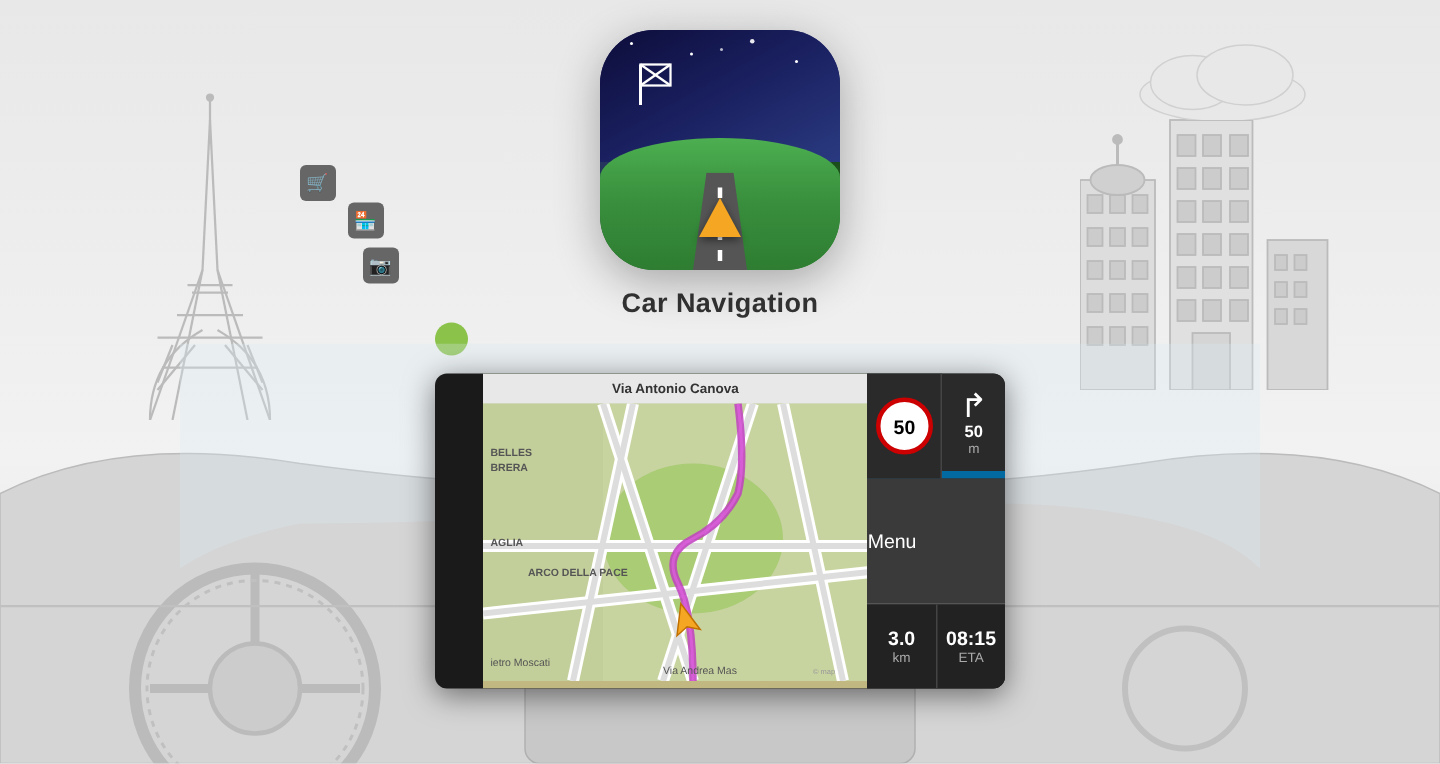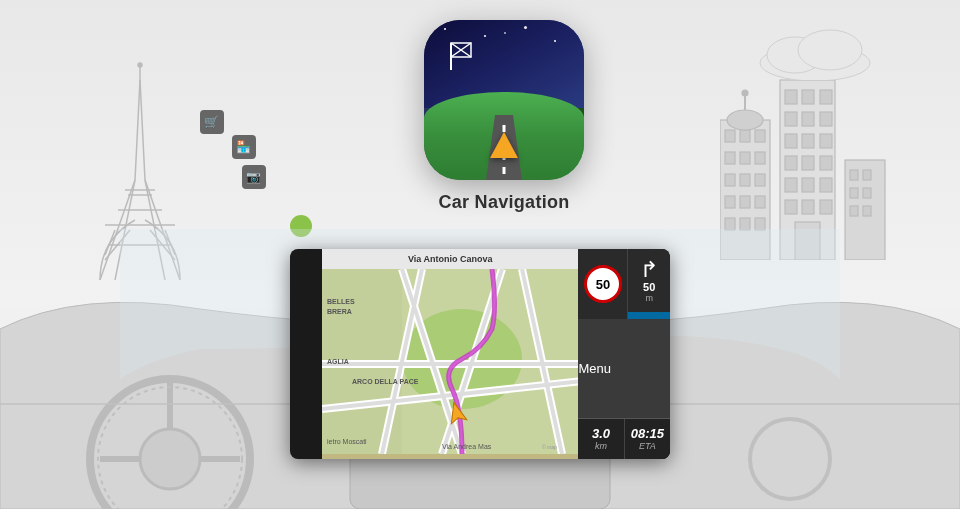--- a/index.html
+++ b/index.html
@@ -35,21 +35,20 @@
     }
 
     
     .app-icon-container {
       position: absolute;
       top: 20px;
       left: 50%;
       transform: translateX(-50%);
       text-align: center;
       z-index: 10;
-      margin-left: 24px;
     }
 
     .app-icon {
       width: 160px;
       height: 160px;
       border-radius: 36px;
       overflow: hidden;
       box-shadow: 0 8px 30px rgba(0,0,0,0.3);
       position: relative;
       background: linear-gradient(160deg, #1a1a4e 0%, #2a2a7e 30%, #1a4a1a 65%, #2d8a2d 100%);
@@ -92,21 +91,21 @@
       width: 100px;
       height: 100%;
       background: #2a2a2a;
       display: flex;
       flex-direction: column;
     }
 
     .nav-top-right {
       display: flex;
       height: 70px;
-      border-bottom: 7px solid #0369a1;
+      border-bottom: 5px solid #0369a1;
       justify-content: space-between;
     }
 
     .nav-speed-sign {
       width: 50px;
       height: 70px;
       display: flex;
       align-items: center;
       justify-content: center;
       background: #2a2a2a;
@@ -171,23 +170,22 @@
       align-items: center;
       background: #3a3a3a;
       border-bottom: 1px solid #555;
       font-size: 13px;
       color: #fff;
       cursor: pointer;
     }
 
     .nav-bottom-stats {
       display: flex;
-      height: 40px;
+      height: 56px;
       background: #222;
-      font-style: italic;
     }
 
     .nav-stat {
       flex: 1;
       display: flex;
       flex-direction: column;
       align-items: center;
       justify-content: center;
       border-right: 1px solid #444;
     }

